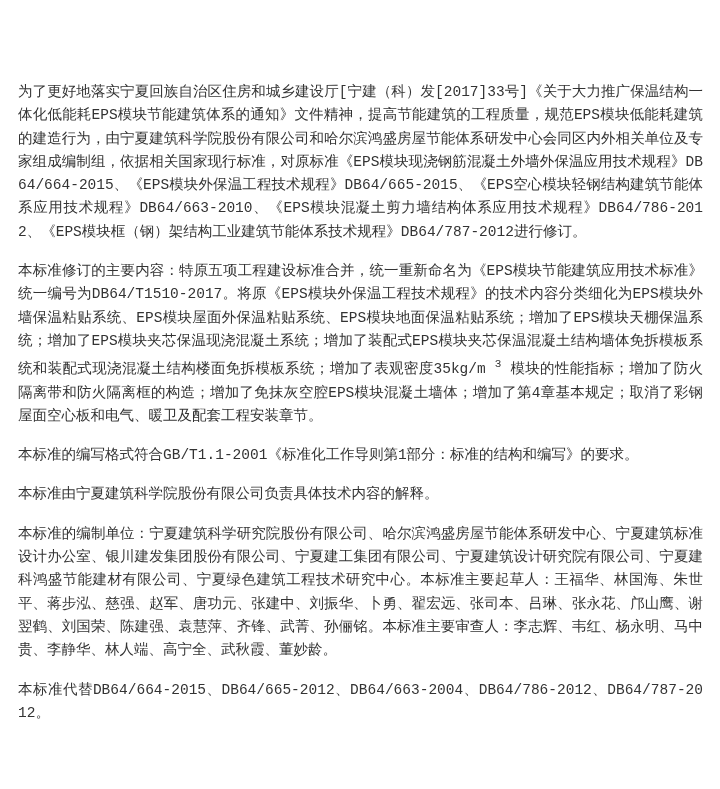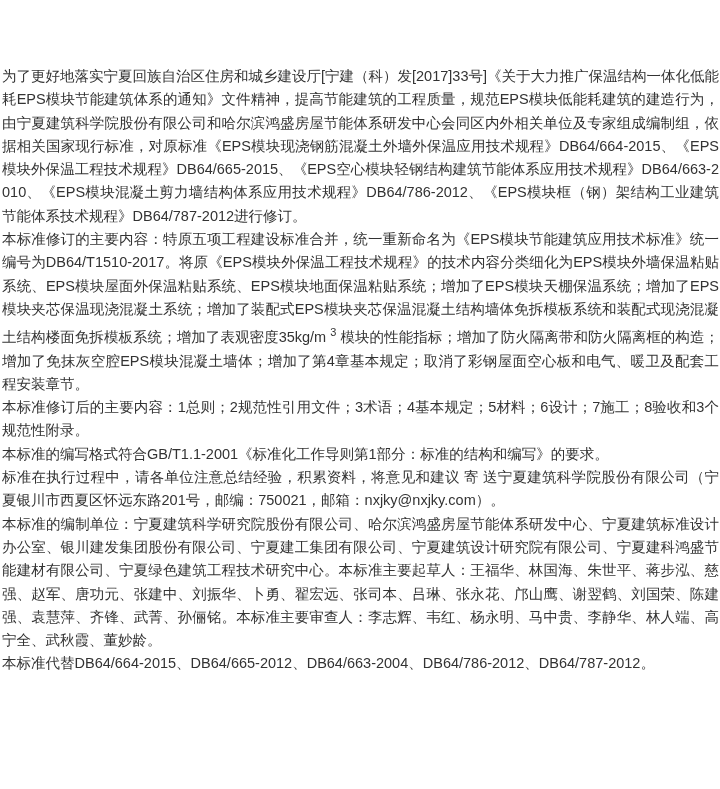--- a/index.html
+++ b/index.html
@@ -17,32 +17,32 @@
     box-sizing: border-box;
     width: 720px;
     padding: 65px 1px 0 2px;
     color: #333333;
     font-size: 14.5px;
     line-height: 23.3px;
     text-align: justify;
     word-break: break-all;
   }
   .doc p.para {
-    margin: 0;
+    margin: 16px;
     padding: 0;
+    font-family: Liberation Mono, monospace;
   }
   .doc span.sup {
     font-size: 11px;
     vertical-align: 6px;
   }
 </style>
 </head>
 <body style="background: rgb(255, 255, 255);">
 
 <main class="doc" id="doc-root" style="color: rgb(51, 51, 51);">
     <p class="para"><span class="">为了更好地落实宁夏回族自治区住房和城乡建设厅[宁建（科）发[2017]33号]《关于大力推广保温结构一体化低能耗EPS模块节能建筑体系的通知》文件精神，提高节能建筑的工程质量，规范EPS模块低能耗建筑的建造行为，由宁夏建筑科学院股份有限公司和哈尔滨鸿盛房屋节能体系研发中心会同区内外相关单位及专家组成编制组，依据相关国家现行标准，对原标准《EPS模块现浇钢筋混凝土外墙外保温应用技术规程》DB64/664-2015、《EPS模块外保温工程技术规程》DB64/665-2015、《EPS空心模块轻钢结构建筑节能体系应用技术规程》DB64/663-2010、《EPS模块混凝土剪力墙结构体系应用技术规程》DB64/786-2012、《EPS模块框（钢）架结构工业建筑节能体系技术规程》DB64/787-2012进行修订。</span></p>
     <p class="para"><span class="">本标准修订的主要内容：特原五项工程建设标准合并，统一重新命名为《EPS模块节能建筑应用技术标准》统一编号为DB64/T1510-2017。将原《EPS模块外保温工程技术规程》的技术内容分类细化为EPS模块外墙保温粘贴系统、EPS模块屋面外保温粘贴系统、EPS模块地面保温粘贴系统；增加了EPS模块天棚保温系统；增加了EPS模块夹芯保温现浇混凝土系统；增加了装配式EPS模块夹芯保温混凝土结构墙体免拆模板系统和装配式现浇混凝土结构楼面免拆模板系统；增加了表观密度35kg/m </span><span class="sup">3</span><span class=""> 模块的性能指标；增加了防火隔离带和防火隔离框的构造；增加了免抹灰空腔EPS模块混凝土墙体；增加了第4章基本规定；取消了彩钢屋面空心板和电气、暖卫及配套工程安装章节。</span></p>
-    <p class="para"><span class="">本标准修订后的主要内容：1总则；2规范性引用文件；3术语；4基本规定；5材料；6设计；7施工；8验收和3个规范性附录。</span></p>
     <p class="para"><span class="">本标准的编写格式符合GB/T1.1-2001《标准化工作导则第1部分：标准的结构和编写》的要求。</span></p>
-    <p class="para"><span class="">标准在执行过程中，请各单位注意总结经验，积累资料，将意见和建议 寄 送宁夏建筑科学院股份有限公司（宁夏银川市西夏区怀远东路201号，邮编：750021，邮箱：nxjky@nxjky.com）。</span></p>
+    <p class="para"><span class="">本标准由宁夏建筑科学院股份有限公司负责具体技术内容的解释。</span></p>
     <p class="para"><span class="">本标准的编制单位：宁夏建筑科学研究院股份有限公司、哈尔滨鸿盛房屋节能体系研发中心、宁夏建筑标准设计办公室、银川建发集团股份有限公司、宁夏建工集团有限公司、宁夏建筑设计研究院有限公司、宁夏建科鸿盛节能建材有限公司、宁夏绿色建筑工程技术研究中心。本标准主要起草人：王福华、林国海、朱世平、蒋步泓、慈强、赵军、唐功元、张建中、刘振华、卜勇、翟宏远、张司本、吕琳、张永花、邝山鹰、谢翌鹤、刘国荣、陈建强、袁慧萍、齐锋、武菁、孙俪铭。本标准主要审查人：李志辉、韦红、杨永明、马中贵、李静华、林人端、高宁全、武秋霞、董妙龄。</span></p>
     <p class="para"><span class="">本标准代替DB64/664-2015、DB64/665-2012、DB64/663-2004、DB64/786-2012、DB64/787-2012。</span></p>
   </main>
 
 </body></html>

